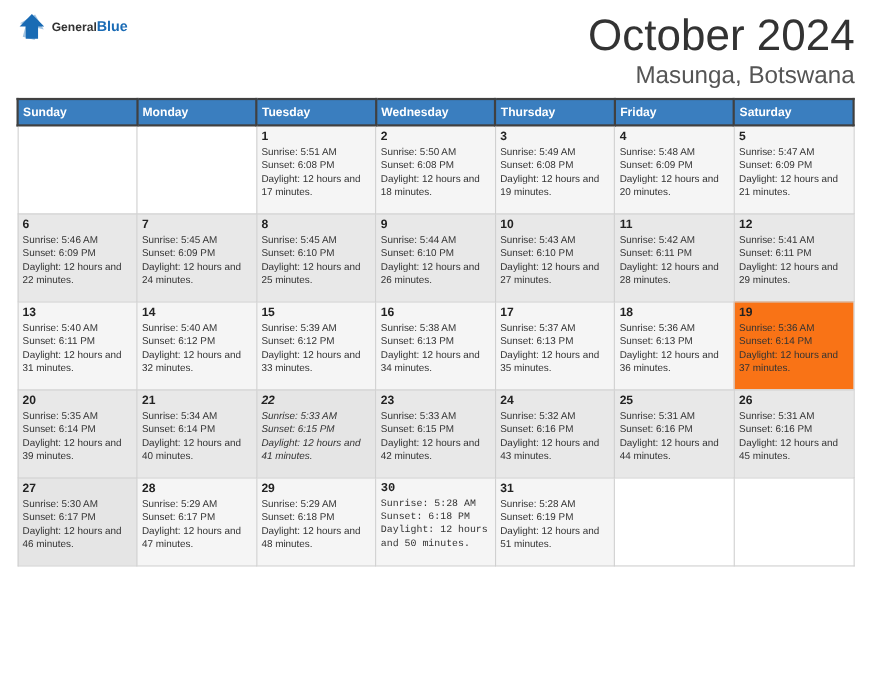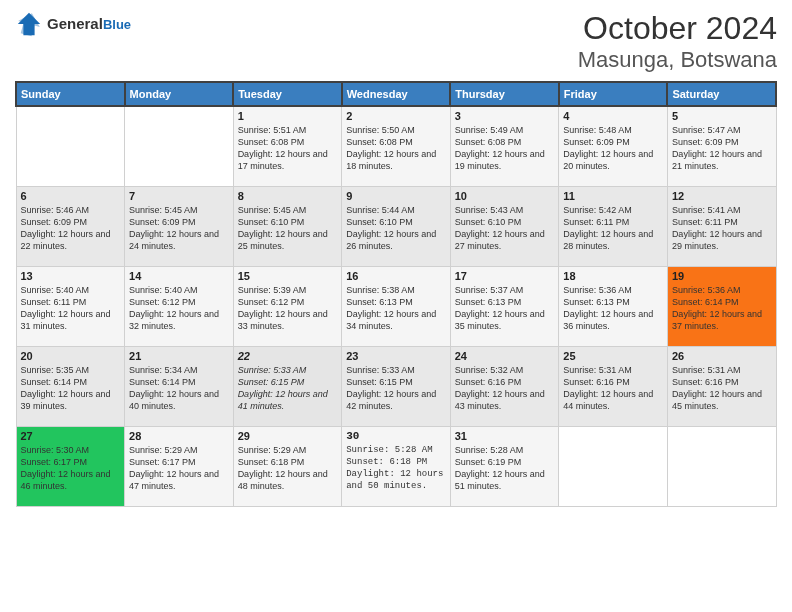--- a/index.html
+++ b/index.html
@@ -31,21 +31,21 @@
       line-height: 1.2;
     }
     .logo-icon {
       width: 28px;
       height: 28px;
     }
     .title-block {
       text-align: right;
     }
     .month-title {
-      font-size: 32px;
+      font-size: 40px;
       font-weight: normal;
       color: #333;
     }
     .location-title {
       font-size: 22px;
       color: #555;
     }
     .calendar {
       width: 100%;
       border-collapse: collapse;
@@ -95,21 +95,21 @@
 
 <div class="page">
   <div class="header">
     <div class="logo">
       <svg class="logo-icon" viewBox="0 0 40 40">
         <polygon points="20,4 36,20 28,20 28,36 12,36 12,20 4,20" fill="#1a6bb5"></polygon>
         <polygon points="20,4 36,20 28,20 28,36 12,36 12,20 4,20" fill="#1a6bb5" transform="rotate(15,20,20)" opacity="0.4"></polygon>
       </svg>
       <div class="logo-text">
         <div>
-          <span style="color:#333;font-weight:bold;font-size:15px;">General</span><span style="color:#1a6bb5;font-weight:bold;font-size:13px;">Blue</span>
+          <span style="color:#333;font-weight:bold;font-size:11px;">General</span><span style="color:#1a6bb5;font-weight:bold;font-size:13px;">Blue</span>
         </div>
       </div>
     </div>
     <div class="title-block">
       <div class="month-title">October 2024</div>
       <div class="location-title">Masunga, Botswana</div>
     </div>
   </div>
 
   <table class="calendar">
@@ -233,21 +233,21 @@
           <td style="background: rgb(232, 232, 232);">
             <span class="day-number">25</span>
             <div class="day-info"><span>Sunrise: 5:31 AM</span><br><span>Sunset: 6:16 PM</span><br><span>Daylight: 12 hours and 44 minutes.</span></div>
           </td>
           <td style="background: rgb(232, 232, 232);">
             <span class="day-number">26</span>
             <div class="day-info"><span>Sunrise: 5:31 AM</span><br><span>Sunset: 6:16 PM</span><br><span>Daylight: 12 hours and 45 minutes.</span></div>
           </td>
         </tr>
         <tr>
-          <td style="background: #22c55e;">
+          <td style="background: #e5e5e5;">
             <span class="day-number">27</span>
             <div class="day-info"><span>Sunrise: 5:30 AM</span><br><span>Sunset: 6:17 PM</span><br><span>Daylight: 12 hours and 46 minutes.</span></div>
           </td>
           <td style="background: rgb(245, 245, 245);">
             <span class="day-number">28</span>
             <div class="day-info"><span>Sunrise: 5:29 AM</span><br><span>Sunset: 6:17 PM</span><br><span>Daylight: 12 hours and 47 minutes.</span></div>
           </td>
           <td style="background: rgb(245, 245, 245);">
             <span class="day-number">29</span>
             <div class="day-info"><span>Sunrise: 5:29 AM</span><br><span>Sunset: 6:18 PM</span><br><span>Daylight: 12 hours and 48 minutes.</span></div>

